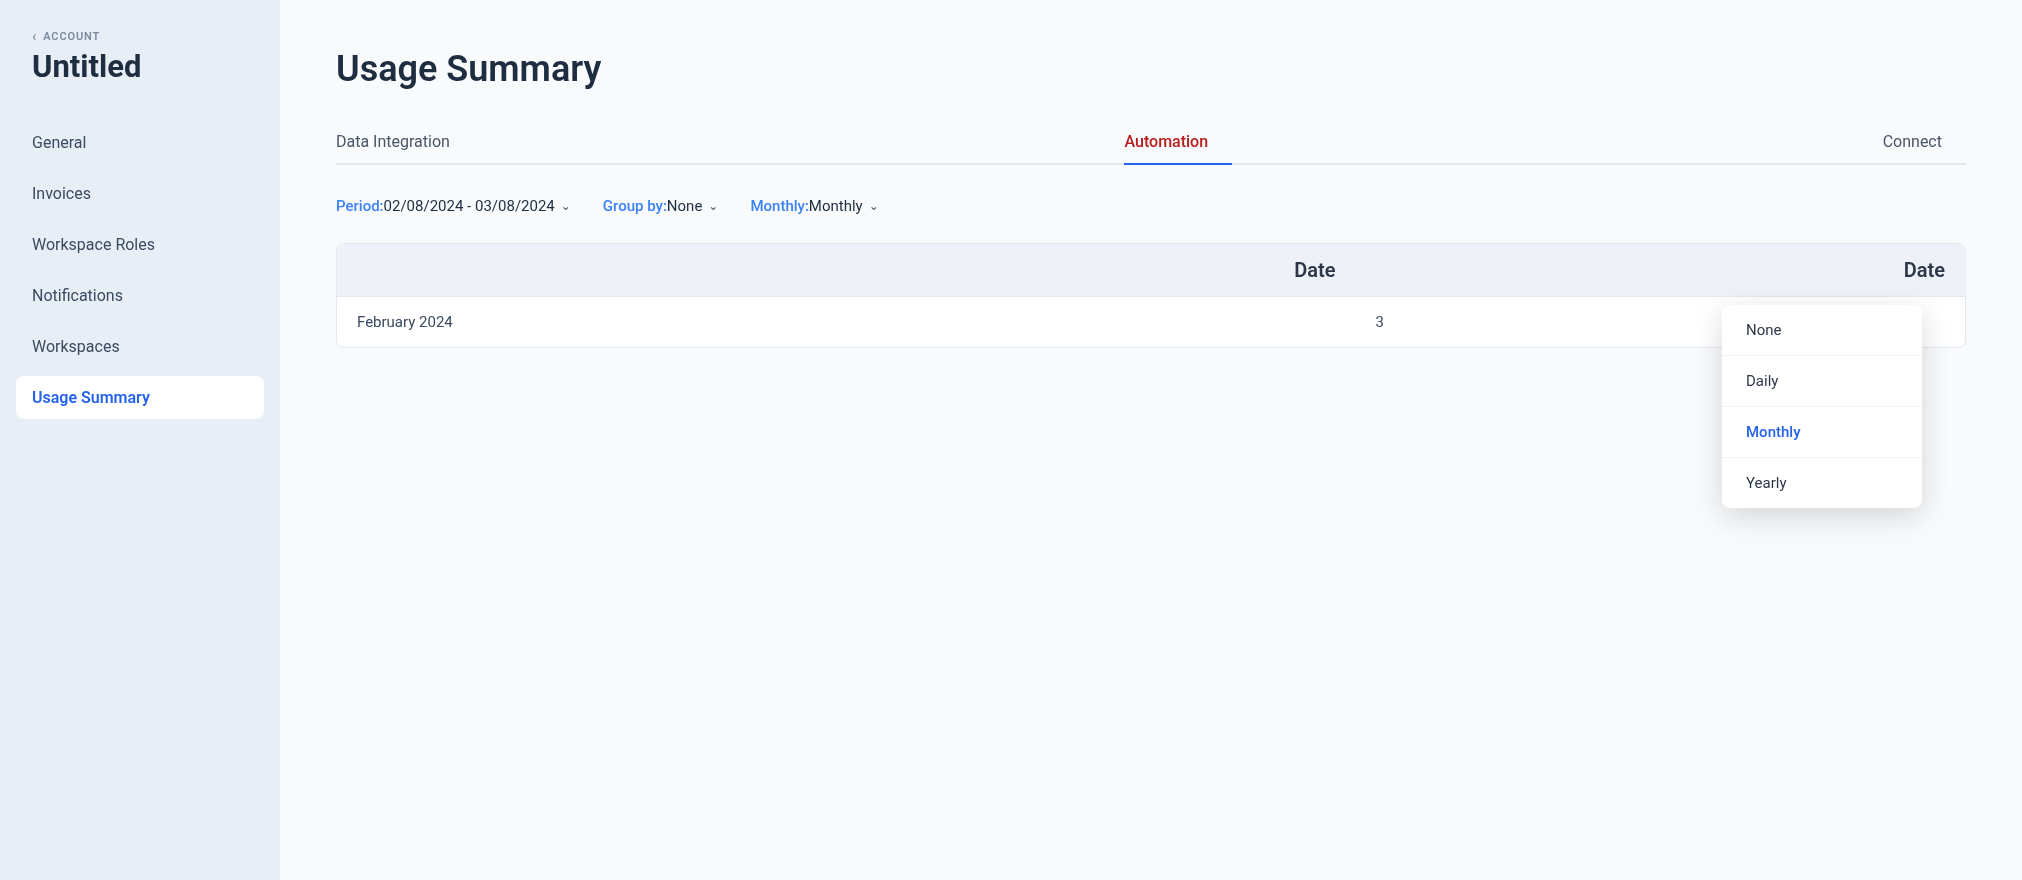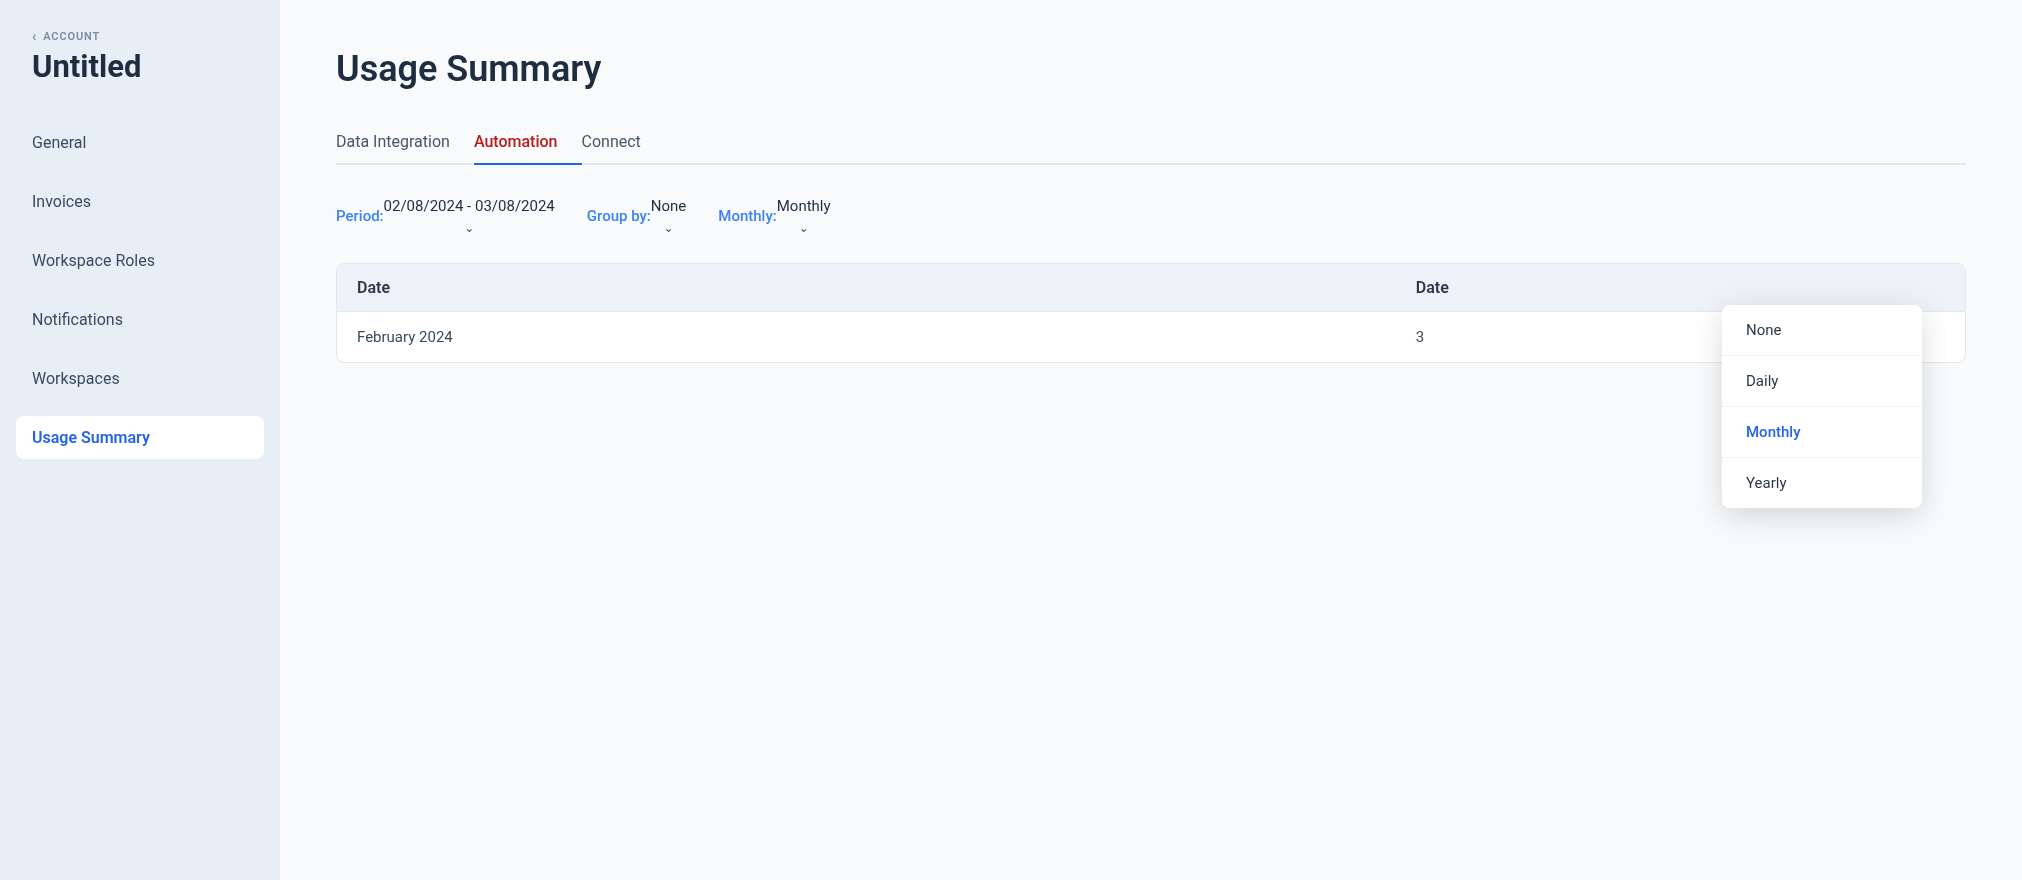--- a/index.html
+++ b/index.html
@@ -54,21 +54,21 @@
 
     .sidebar-account-name {
       font-size: 31px;
       font-weight: 700;
       color: #1e2d40;
     }
 
     .sidebar-nav {
       display: flex;
       flex-direction: column;
-      gap: 16px;
+      gap: 8px;
       padding: 8px 16px;
     }
 
     .sidebar-nav-item {
       padding: 12px 16px;
       font-size: 16px;
       color: #3a4a60;
       cursor: pointer;
       border-radius: 8px;
       transition: background 0.15s;
@@ -95,20 +95,21 @@
       color: #1e2d40;
       margin-bottom: 32px;
     }
 
     
     .tabs {
       display: flex;
       gap: 0;
       border-bottom: 2px solid #e2e8f0;
       margin-bottom: 32px;
+      justify-content: space-between;
     }
 
     .tab {
       padding: 10px 24px 12px 0;
       font-size: 16px;
       color: #4a5568;
       cursor: pointer;
       border-bottom: 2px solid transparent;
       margin-bottom: -2px;
     }
@@ -139,21 +140,20 @@
       font-weight: 500;
     }
 
     .filter-value {
       font-size: 15px;
       color: #1e2d40;
       display: flex;
       align-items: center;
       gap: 6px;
       cursor: pointer;
-      flex-direction: column;
     }
 
     .chevron-icon {
       font-size: 12px;
       color: #4a5568;
     }
 
     
     .table-container {
       background: #ffffff;
@@ -166,22 +166,22 @@
       width: 100%;
       border-collapse: collapse;
     }
 
     .table thead tr {
       background: #eef2f8;
     }
 
     .table th {
       padding: 14px 20px;
-      text-align: left;
-      font-size: 16px;
+      text-align: right;
+      font-size: 20px;
       font-weight: 600;
       color: #2d3748;
     }
 
     .table td {
       padding: 16px 20px;
       font-size: 15px;
       color: #3a4a60;
       border-top: 1px solid #e2e8f0;
     }

